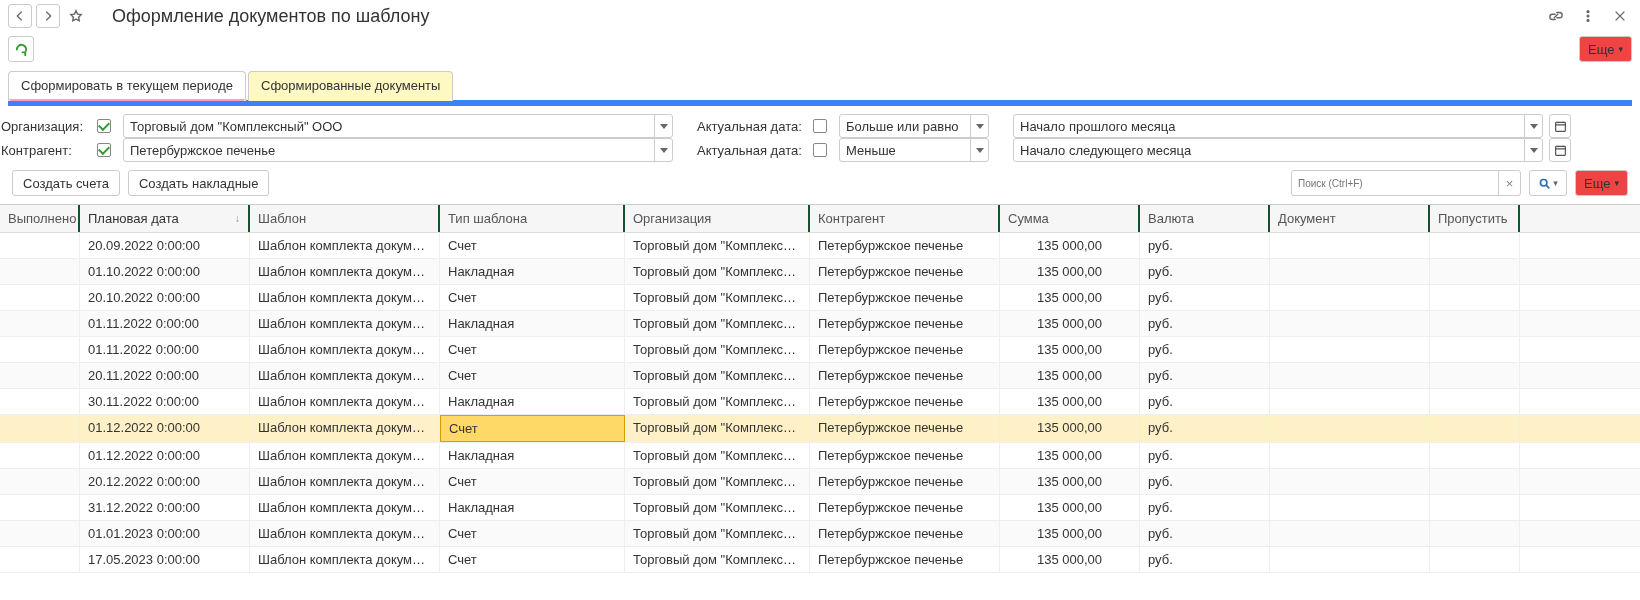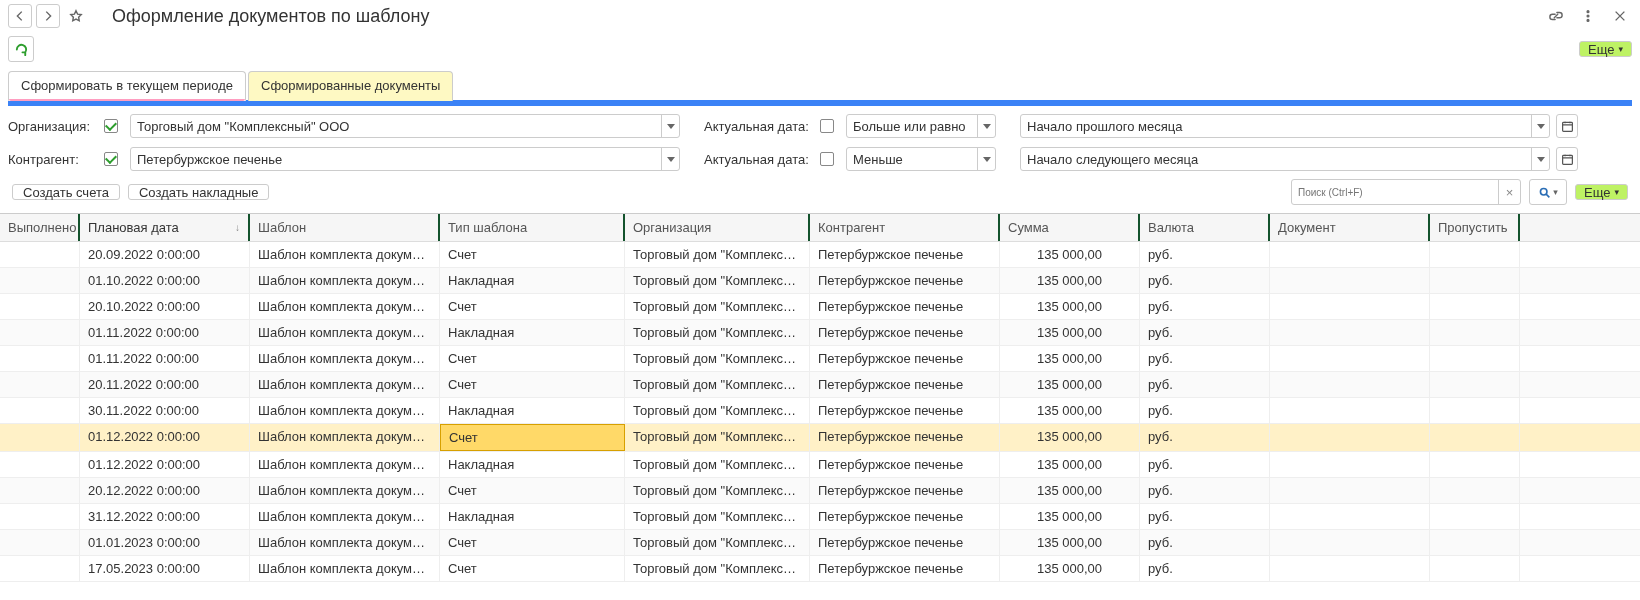--- a/index.html
+++ b/index.html
@@ -7,38 +7,38 @@
 .root{width:1640px;height:600px;overflow:hidden;position:relative}
 .titlebar{display:flex;align-items:center;height:32px;padding:0 8px;gap:4px}
 .icobtn{width:24px;height:24px;border:1px solid #ccc;border-radius:3px;background:#fff;display:flex;align-items:center;justify-content:center;cursor:pointer}
 .icobtn svg{width:14px;height:14px;stroke:#666;fill:none;stroke-width:1.6}
 .icobtn.flat{border:none}
 .title{font-size:18px;color:#333;margin-left:20px;flex:1}
 .titlebar-right{display:flex;gap:8px;align-items:center}
 .toolbar{display:flex;align-items:center;height:34px;padding:0 8px}
 .refresh{width:26px;height:26px;border:1px solid #ccc;border-radius:3px;display:flex;align-items:center;justify-content:center}
 .refresh svg{stroke:#2e9e2e;fill:none;stroke-width:2;width:15px;height:15px}
-.more-btn{height:16px;border:1px solid #ccc;border-radius:3px;padding:0 8px;display:flex;align-items:center;gap:4px;background:#bef264;cursor:pointer}
+.more-btn{height:26px;border:1px solid #ccc;border-radius:3px;padding:0 8px;display:flex;align-items:center;gap:4px;background:#ef4444;cursor:pointer}
 .spacer{flex:1}
 .tabs{display:flex;border-bottom:6px solid #3b82f6;margin:4px 8px 0}
 .tab{padding:6px 12px 7px;border:1px solid #ccc;border-bottom:none;border-radius:4px 4px 0 0;background:#fef9c3;cursor:pointer;margin-right:2px;position:relative;top:1px}
 .tab.active{background:#fff;border-bottom:1px solid #fff}
 .tab.active::after{content:"";position:absolute;left:0;right:0;bottom:-1px;height:2px;background:#ff9dc0;border-radius:0 0 2px 2px}
-.filters{padding:8px 8px;display:grid;grid-template-columns:90px 20px 550px 12px 110px 20px 150px 12px 530px 22px;gap:9px 6px;align-items:center}
+.filters{padding:8px 1px;display:grid;grid-template-columns:90px 20px 550px 12px 110px 20px 150px 12px 530px 22px;gap:0 6px;align-items:center}
 .lbl{color:#333;white-space:nowrap}
 .chk{width:14px;height:14px;border:1px solid #888;border-radius:2px;display:flex;align-items:center;justify-content:center}
 .chk.on::after{content:"";width:8px;height:5px;border-left:2px solid #2e9e2e;border-bottom:2px solid #2e9e2e;transform:rotate(-45deg) translate(1px,-1px)}
 .inp{height:24px;border:1px solid #ccc;border-radius:3px;display:flex;align-items:center;background:#fff}
 .inp span.txt{flex:1;padding:0 6px;white-space:nowrap;overflow:hidden;text-overflow:ellipsis}
 .dd{width:18px;border-left:1px solid #ccc;height:100%;display:flex;align-items:center;justify-content:center}
 .dd::after{content:"";border-left:4px solid transparent;border-right:4px solid transparent;border-top:5px solid #666}
 .cal{width:22px;height:24px;border:1px solid #ccc;border-radius:3px;display:flex;align-items:center;justify-content:center}
 .cal svg{width:13px;height:13px;stroke:#555;fill:none;stroke-width:1.5}
 .actions{padding:0 12px 8px;display:flex;align-items:center;gap:8px}
-.btn{height:16px;border:1px solid #ccc;border-radius:3px;padding:0 10px;background:#fff;cursor:pointer;display:flex;align-items:center}
+.btn{height:26px;border:1px solid #ccc;border-radius:3px;padding:0 10px;background:#fff;cursor:pointer;display:flex;align-items:center}
 .search{height:26px;border:1px solid #ccc;border-radius:3px;display:flex;align-items:center;width:230px}
 .search input{border:none;outline:none;flex:1;padding:0 6px;font-size:10px;color:#888}
 .search .clr{width:22px;border-left:1px solid #ccc;height:100%;display:flex;align-items:center;justify-content:center;color:#888}
 .sbtn{height:26px;border:1px solid #ccc;border-radius:3px;width:38px;display:flex;align-items:center;justify-content:center;gap:2px}
 .sbtn svg{width:13px;height:13px;stroke:#2a6db5;fill:none;stroke-width:2}
 .table{border-top:1px solid #ccc}
 .thead,.trow{display:grid;grid-template-columns:80px 170px 190px 185px 185px 190px 140px 130px 160px 90px}
 .thead{background:#f6f6f6;border-bottom:1px solid #ddd}
 .th{padding:6px 8px;border-right:2px solid #14532d;color:#555;white-space:nowrap;overflow:hidden;display:flex;align-items:center;gap:4px}
 .th .sort{margin-left:auto;font-size:10px;color:#888}

